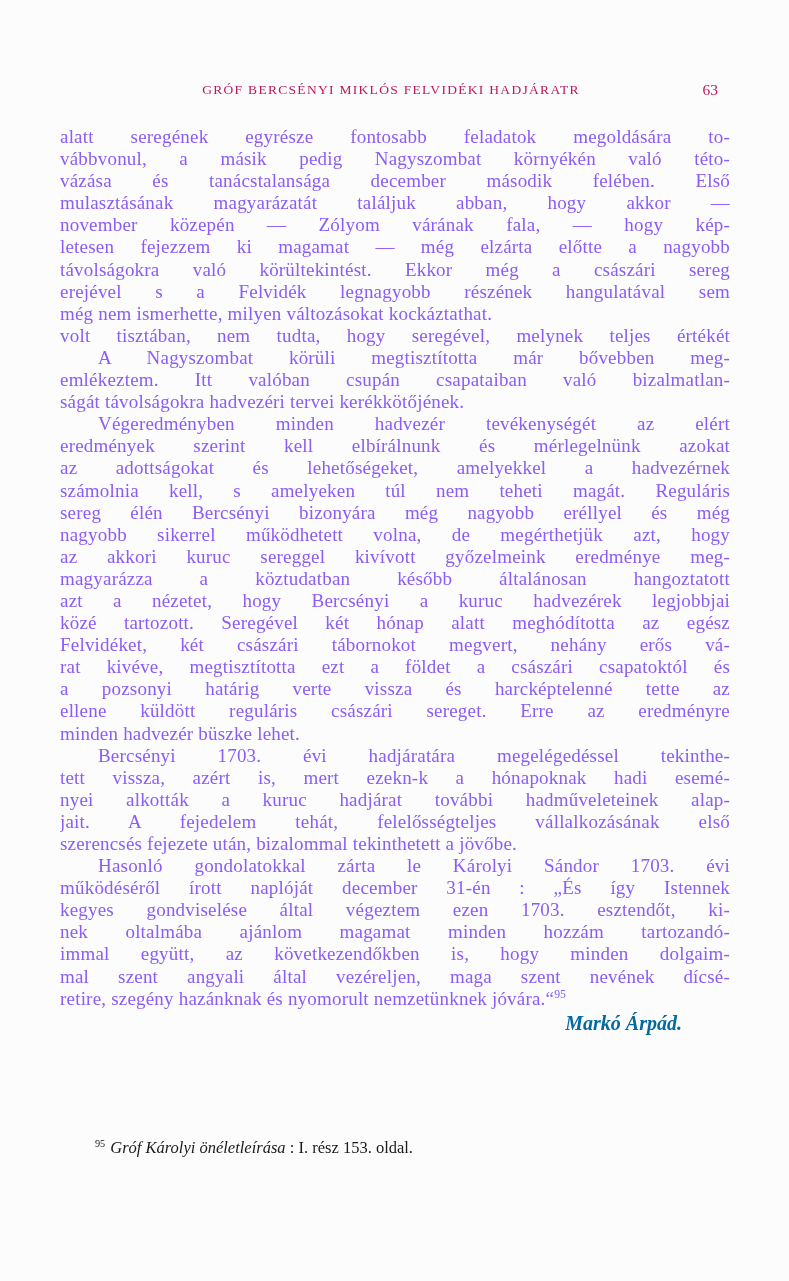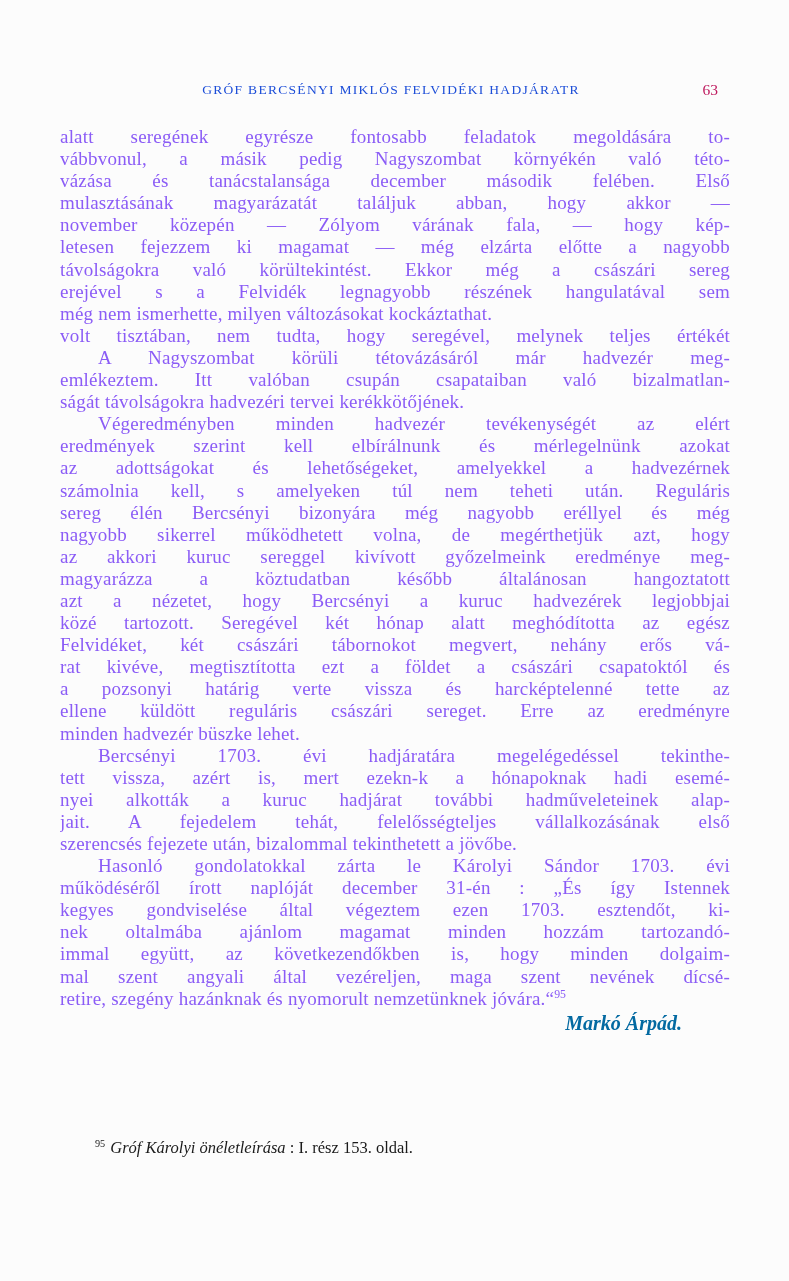--- a/index.html
+++ b/index.html
@@ -12,21 +12,21 @@
     color:#1a1a1a;
     font-family:"Liberation Serif","DejaVu Serif",serif;
     overflow:hidden;
   }
   .running-header {
     position:absolute; top:82px; left:60px; width:670px; height:20px;
   }
   .header-title {
     position:absolute; left:0; right:8px; text-align:center;
     font-size:13.5px; letter-spacing:1.3px; font-weight:400;
-    color:#1d4ed8; white-space:nowrap;
+    color:#be185d; white-space:nowrap;
   }
   .page-number {
     position:absolute; right:12px; top:-1px;
     font-size:15.5px; color:#be185d;
   }
   .text-block {
     position:absolute; top:126px; left:60px; width:670px;
     font-size:19px; line-height:22.1px; letter-spacing:0.2px;
     color:#8b5cf6;
   }
@@ -70,29 +70,29 @@
         <div class="line">vázása és tanácstalansága december második felében. Első</div>
         <div class="line">mulasztásának magyarázatát találjuk abban, hogy akkor —</div>
         <div class="line">november közepén — Zólyom várának fala, — hogy kép-</div>
         <div class="line">letesen fejezzem ki magamat — még elzárta előtte a nagyobb</div>
         <div class="line">távolságokra való körültekintést. Ekkor még a császári sereg</div>
         <div class="line">erejével s a Felvidék legnagyobb részének hangulatával sem</div>
         <div class="line last-line">még nem ismerhette, milyen változásokat kockáztathat.</div>
         <div class="line">volt tisztában, nem tudta, hogy seregével, melynek teljes értékét</div>
       </div>
       <div class="paragraph">
-        <div class="line indent">A Nagyszombat körüli tétovázásáról már hadvezér meg-</div>
+        <div class="line indent">A Nagyszombat körüli megtisztította már bővebben meg-</div>
         <div class="line">emlékeztem. Itt valóban csupán csapataiban való bizalmatlan-</div>
         <div class="line last-line">ságát távolságokra hadvezéri tervei kerékkötőjének.</div>
       </div>
       <div class="paragraph">
         <div class="line indent">Végeredményben minden hadvezér tevékenységét az elért</div>
         <div class="line">eredmények szerint kell elbírálnunk és mérlegelnünk azokat</div>
         <div class="line">az adottságokat és lehetőségeket, amelyekkel a hadvezérnek</div>
-        <div class="line">számolnia kell, s amelyeken túl nem teheti után. Reguláris</div>
+        <div class="line">számolnia kell, s amelyeken túl nem teheti magát. Reguláris</div>
         <div class="line">sereg élén Bercsényi bizonyára még nagyobb eréllyel és még</div>
         <div class="line">nagyobb sikerrel működhetett volna, de megérthetjük azt, hogy</div>
         <div class="line">az akkori kuruc sereggel kivívott győzelmeink eredménye meg-</div>
         <div class="line">magyarázza a köztudatban később általánosan hangoztatott</div>
         <div class="line">azt a nézetet, hogy Bercsényi a kuruc hadvezérek legjobbjai</div>
         <div class="line">közé tartozott. Seregével két hónap alatt meghódította az egész</div>
         <div class="line">Felvidéket, két császári tábornokot megvert, nehány erős vá-</div>
         <div class="line">rat kivéve, megtisztította ezt a földet a császári csapatoktól és</div>
         <div class="line">a pozsonyi határig verte vissza és harcképtelenné tette az</div>
         <div class="line">ellene küldött reguláris császári sereget. Erre az eredményre</div>

